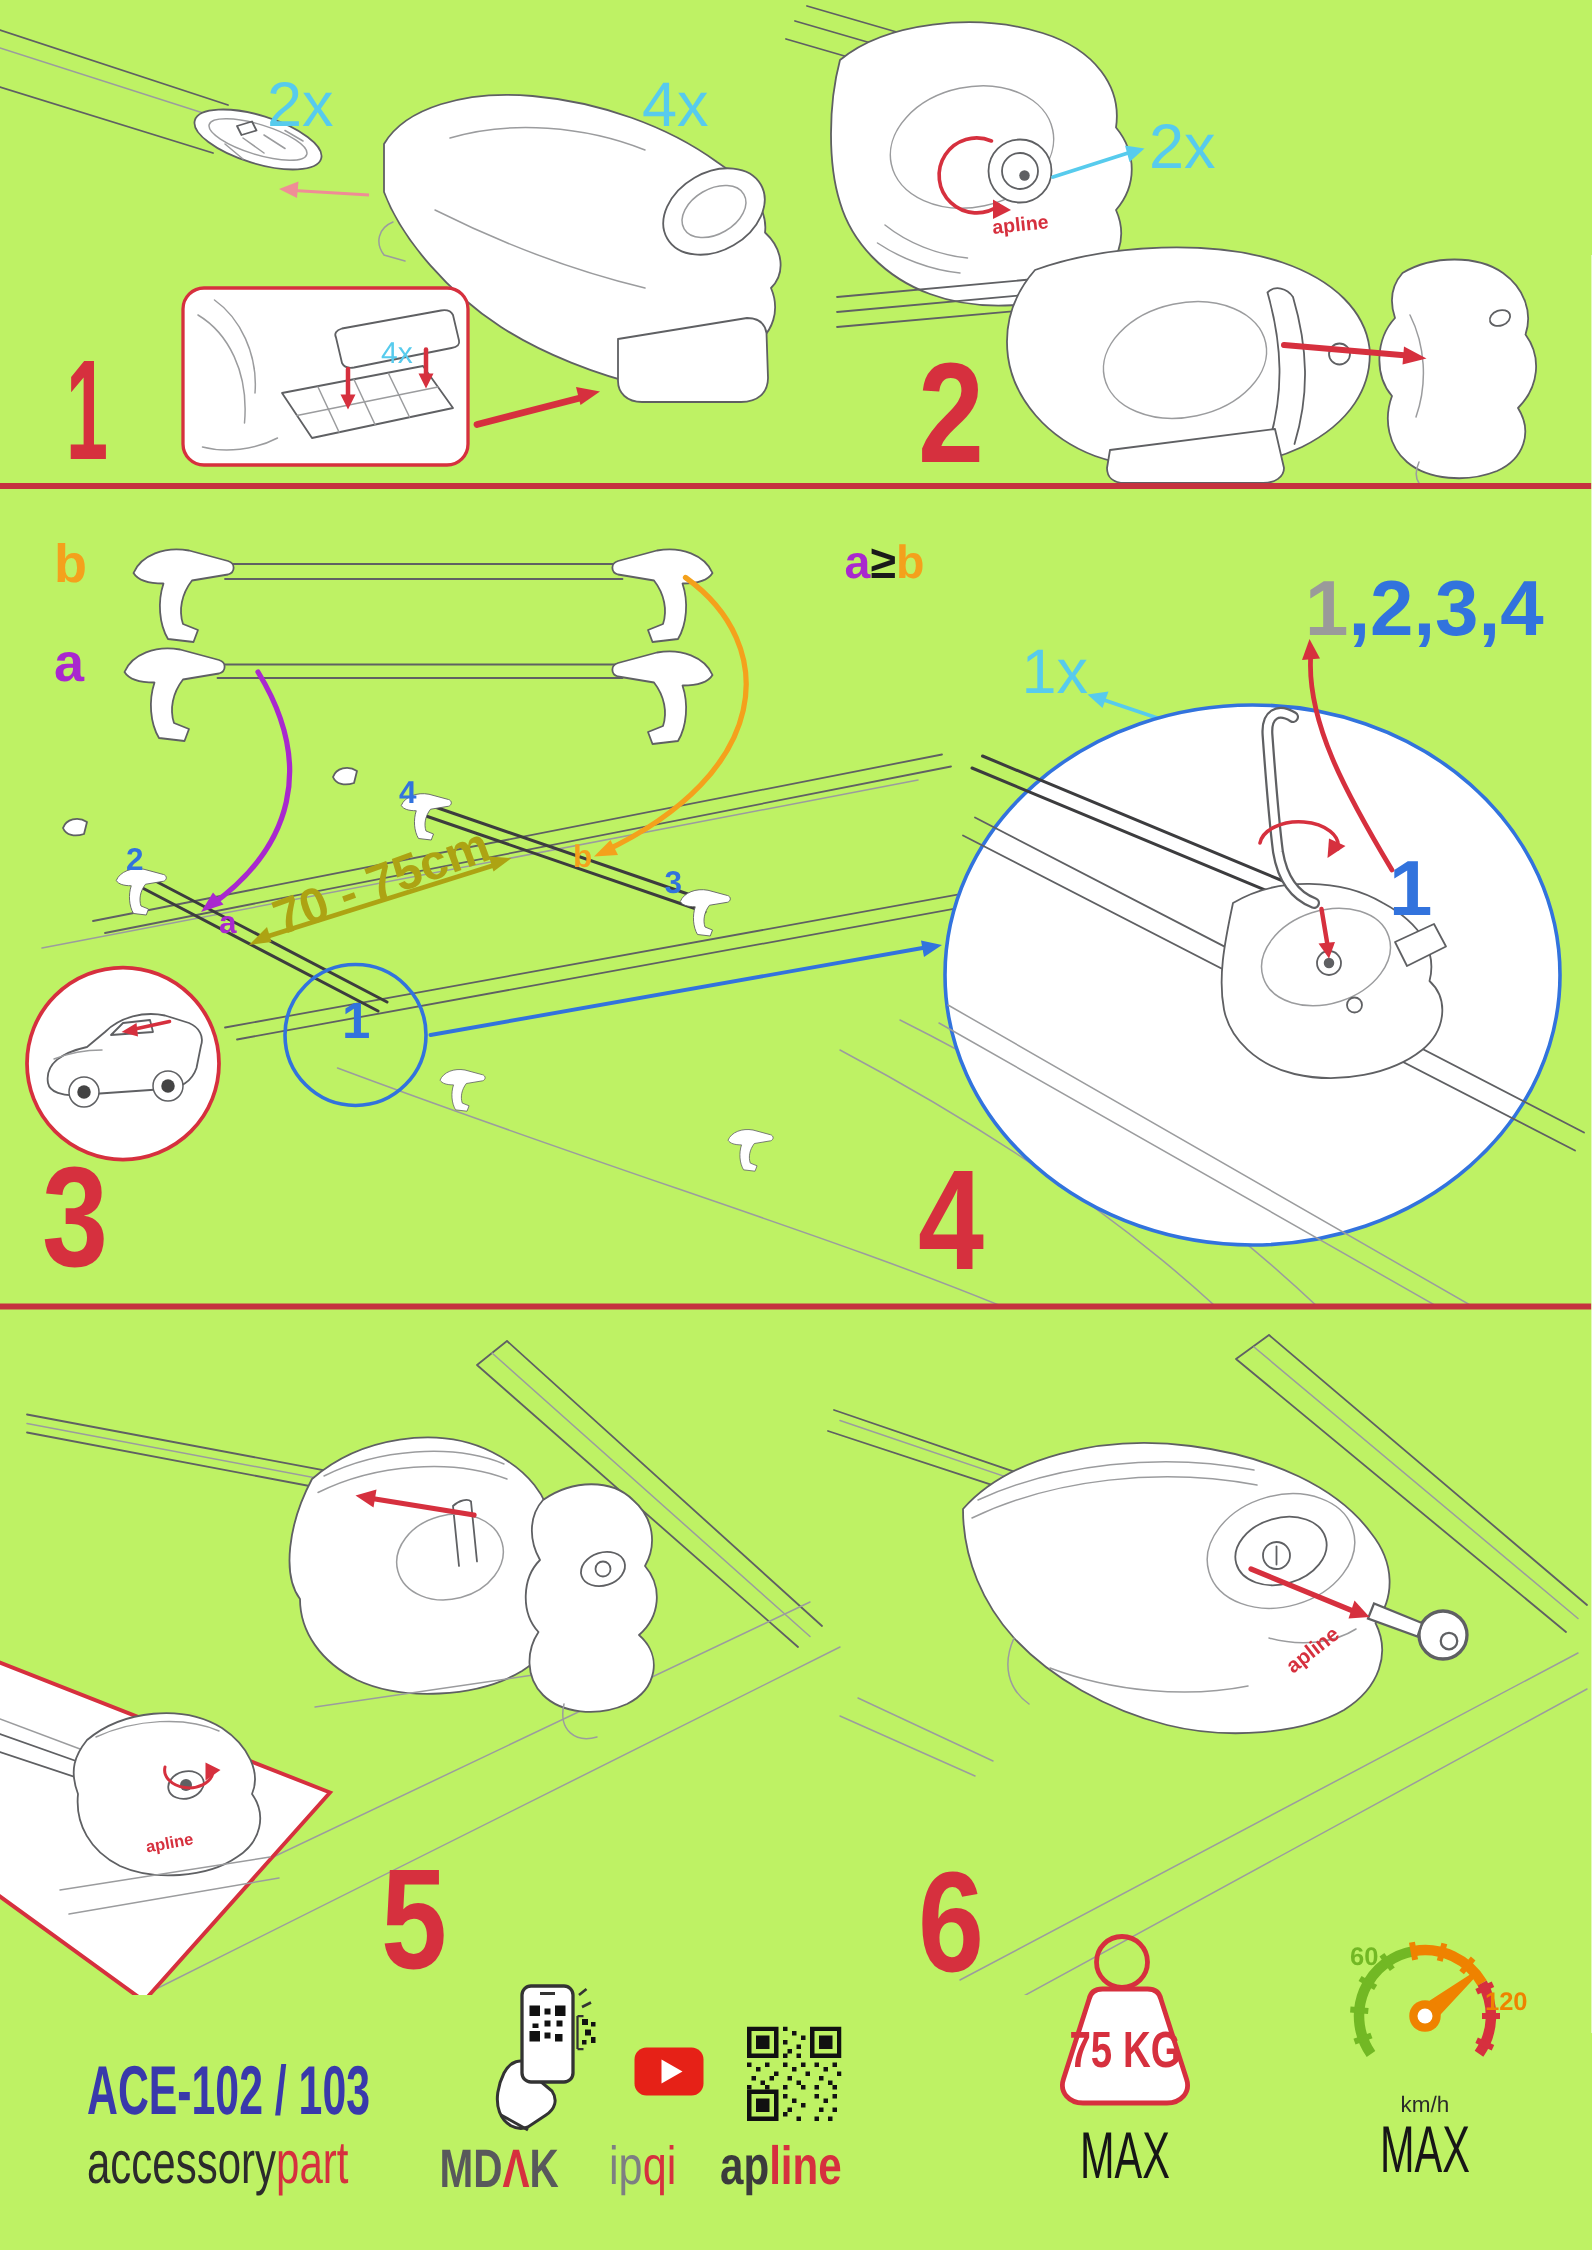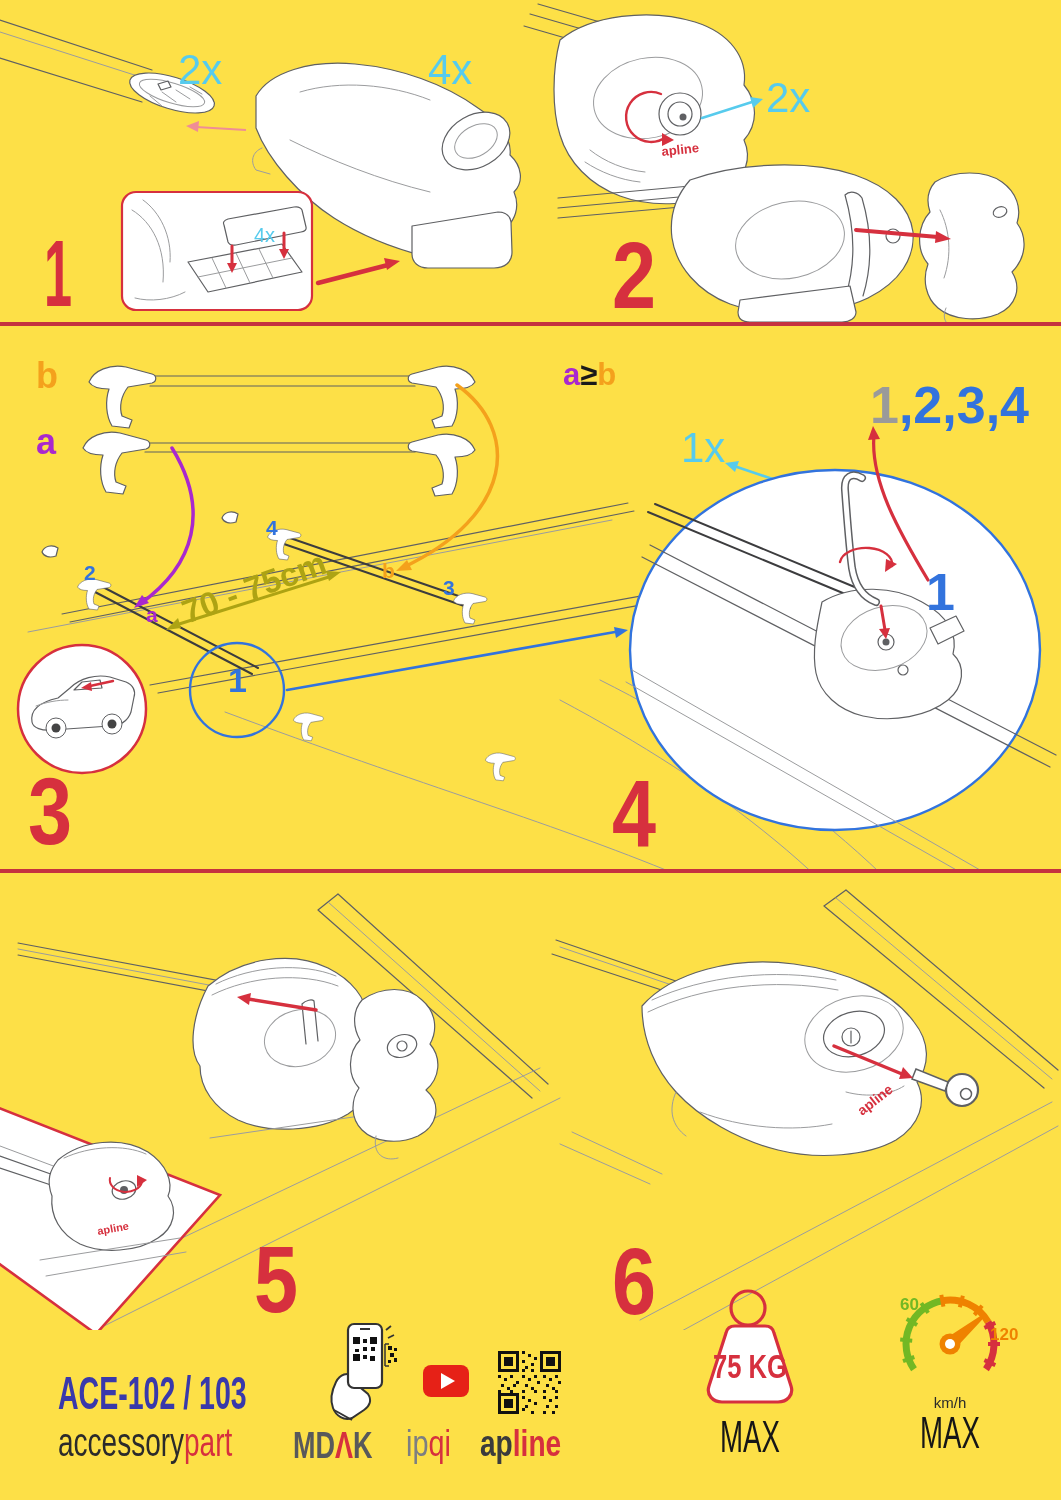--- a/index.html
+++ b/index.html
@@ -1,16 +1,16 @@
 <!DOCTYPE html>
 <html><head>
 <meta charset="utf-8">
 <style>
   html,body{margin:0;padding:0;background:#fff;}
-  .sheet{position:relative;width:1061px;height:1500px;background:#fde047;overflow:hidden;
+  .sheet{position:relative;width:1061px;height:1500px;background:#bef264;overflow:hidden;
          font-family:"Liberation Sans",sans-serif;}
   .band{position:absolute;left:0;}
   .divider{position:absolute;left:0;width:1061px;height:4px;background:#c5323f;}
   
   .ln{fill:none;stroke:#5f6063;stroke-width:1.2;stroke-linecap:round;stroke-linejoin:round;}
   .lnf{fill:#ffffff;stroke:#5f6063;stroke-width:1.2;stroke-linejoin:round;}
   .lt{fill:none;stroke:#9b9c9e;stroke-width:1;stroke-linecap:round;}
   .bar{fill:none;stroke:#3c3c3e;stroke-width:2;stroke-linecap:round;}
   .redl{fill:none;stroke:#d6303e;stroke-linecap:round;}
   .cyanl{fill:none;stroke:#57cbed;stroke-linecap:round;}

